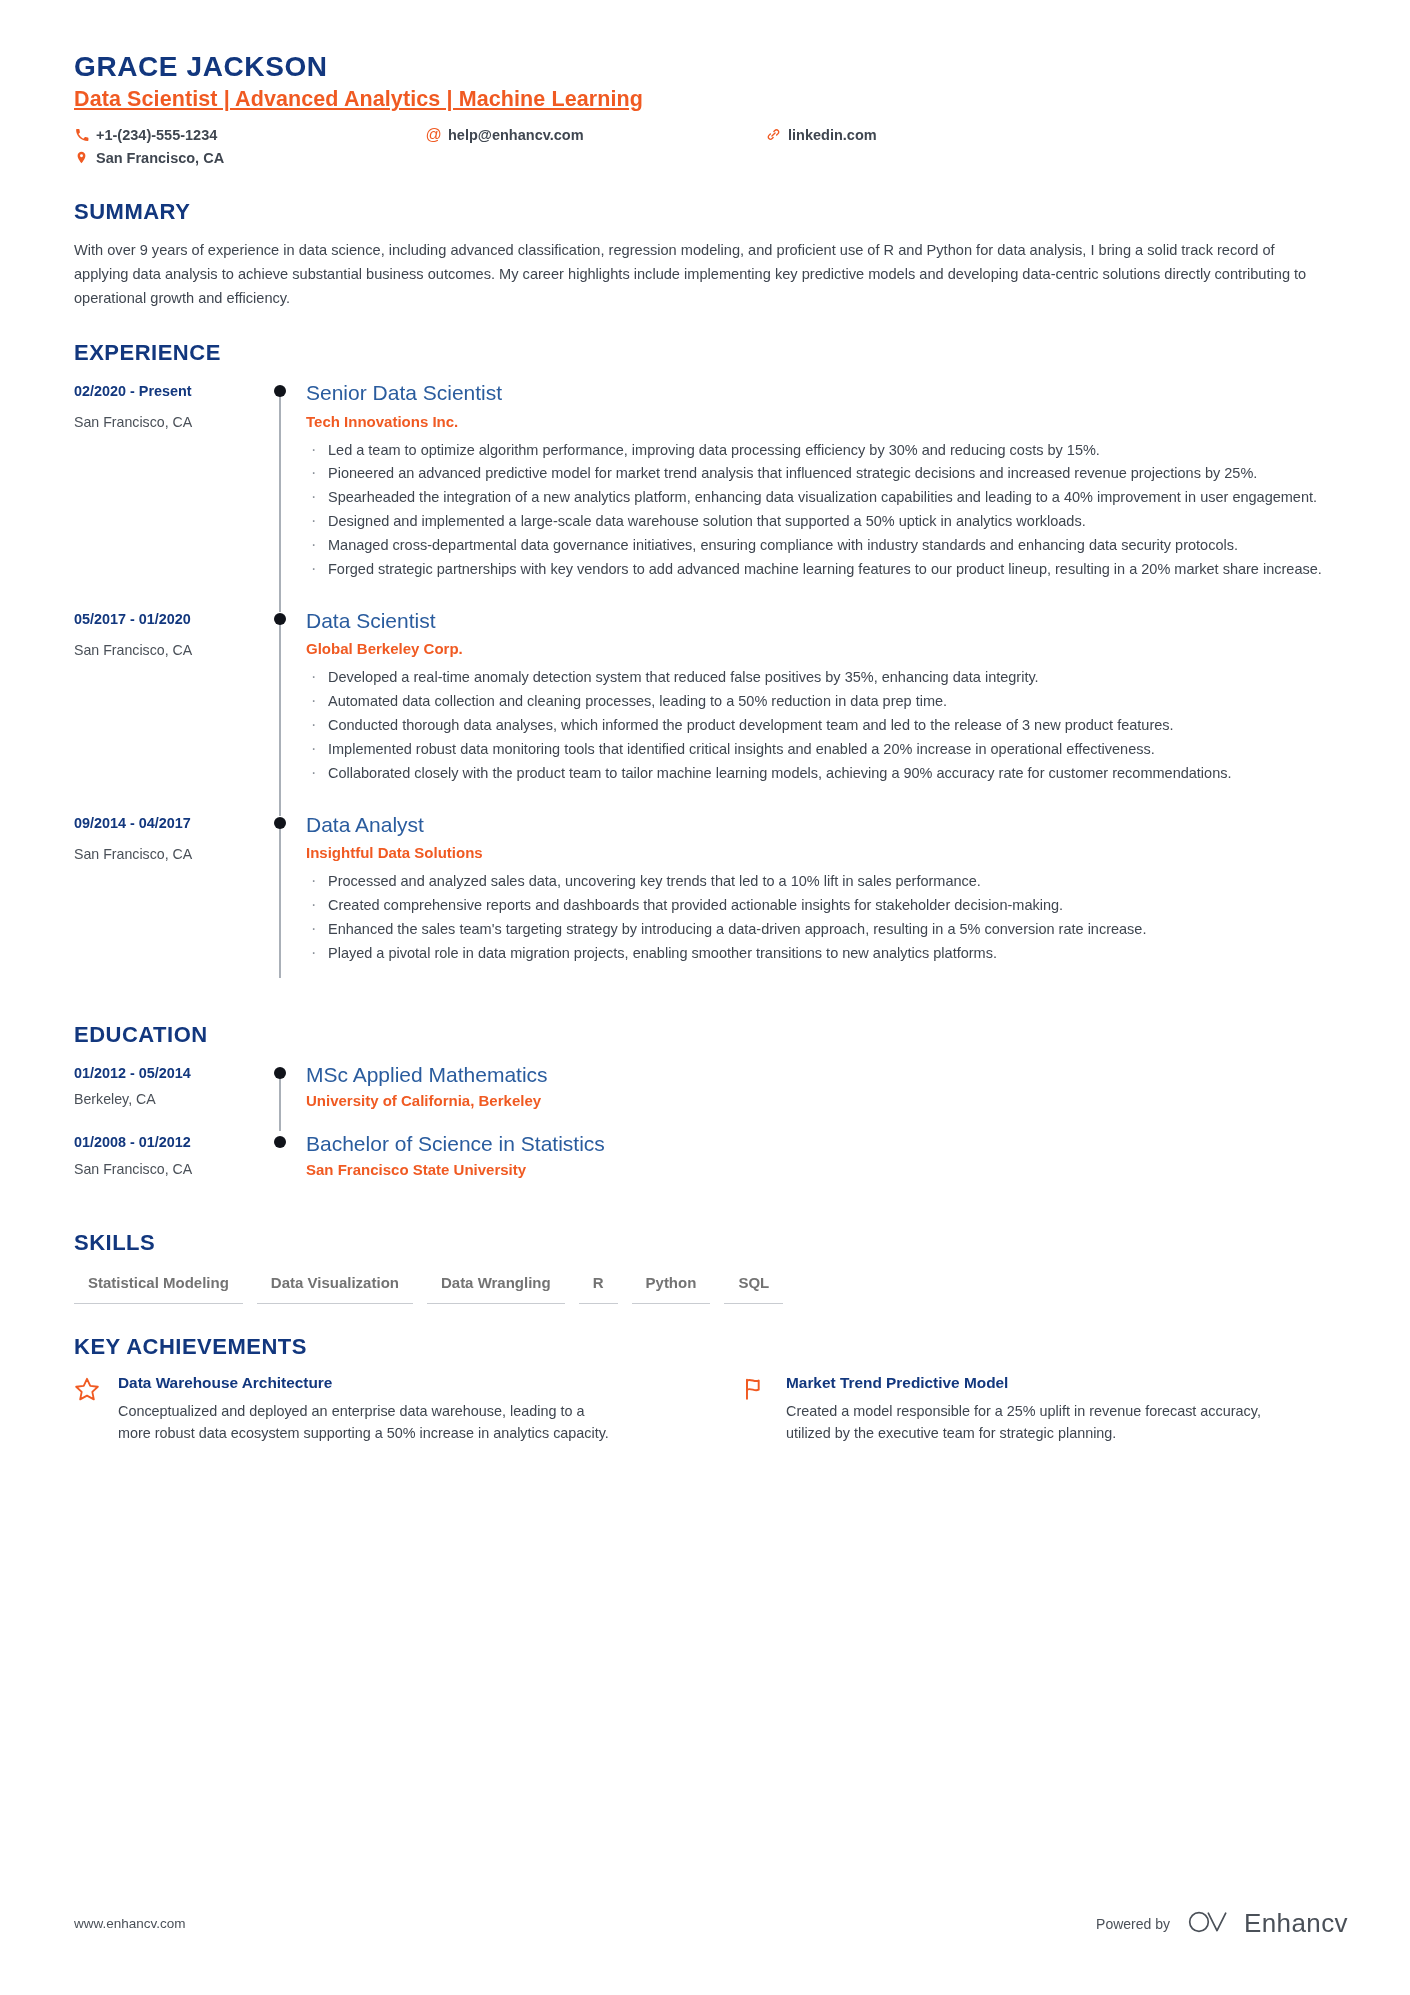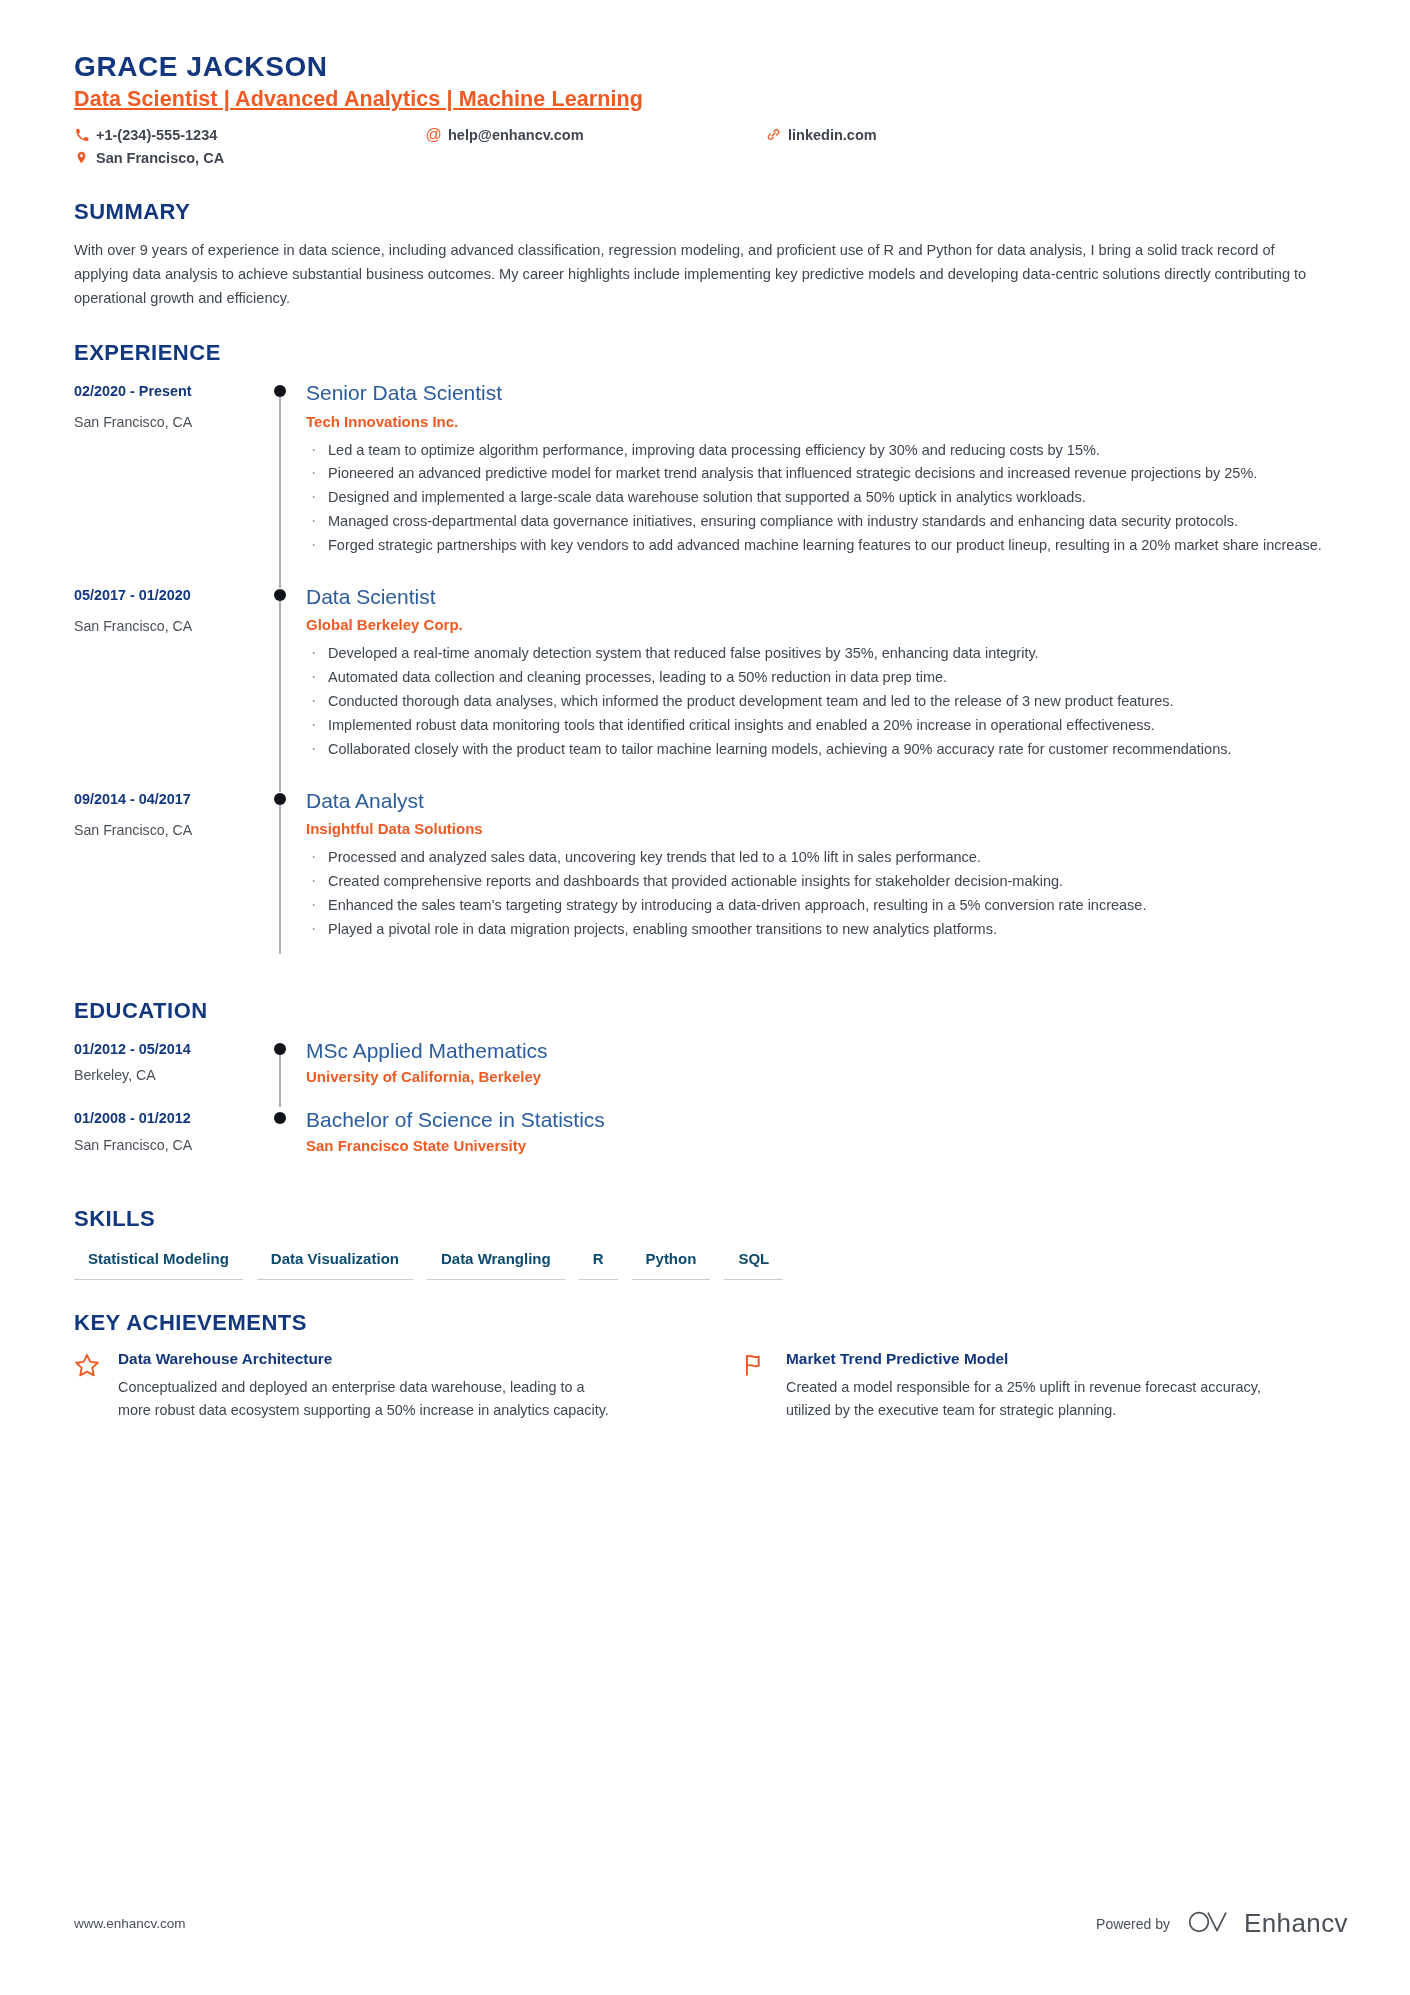--- a/index.html
+++ b/index.html
@@ -184,21 +184,21 @@
   
   .skills-row {
     display: flex;
     flex-wrap: wrap;
     gap: 0 14px;
     margin-top: 4px;
   }
   .skill {
     font-size: 15px;
     font-weight: 700;
-    color: #0c4a6e;
+    color: #737373;
     padding: 4px 14px 12px 14px;
     border-bottom: 1.6px solid #c9ccd1;
     white-space: nowrap;
   }
 
   
   .achievements {
     display: flex;
     gap: 128px;
     margin-top: 8px;
@@ -327,20 +327,21 @@
       <div class="entry-rail">
         <div class="rail-line"></div>
         <div class="rail-dot"></div>
       </div>
       <div class="entry-main">
         <div class="job-title">Senior Data Scientist</div>
         <div class="job-company">Tech Innovations Inc.</div>
         <ul class="bullets">
           <li>Led a team to optimize algorithm performance, improving data processing efficiency by 30% and reducing costs by 15%.</li>
           <li>Pioneered an advanced predictive model for market trend analysis that influenced strategic decisions and increased revenue projections by 25%.</li>
+          <li>Spearheaded the integration of a new analytics platform, enhancing data visualization capabilities and leading to a 40% improvement in user engagement.</li>
           <li>Designed and implemented a large-scale data warehouse solution that supported a 50% uptick in analytics workloads.</li>
           <li>Managed cross-departmental data governance initiatives, ensuring compliance with industry standards and enhancing data security protocols.</li>
           <li>Forged strategic partnerships with key vendors to add advanced machine learning features to our product lineup, resulting in a 20% market share increase.</li>
         </ul>
       </div>
     </div>
 
     <div class="entry">
       <div class="entry-left">
         <div class="entry-date">05/2017 - 01/2020</div>

